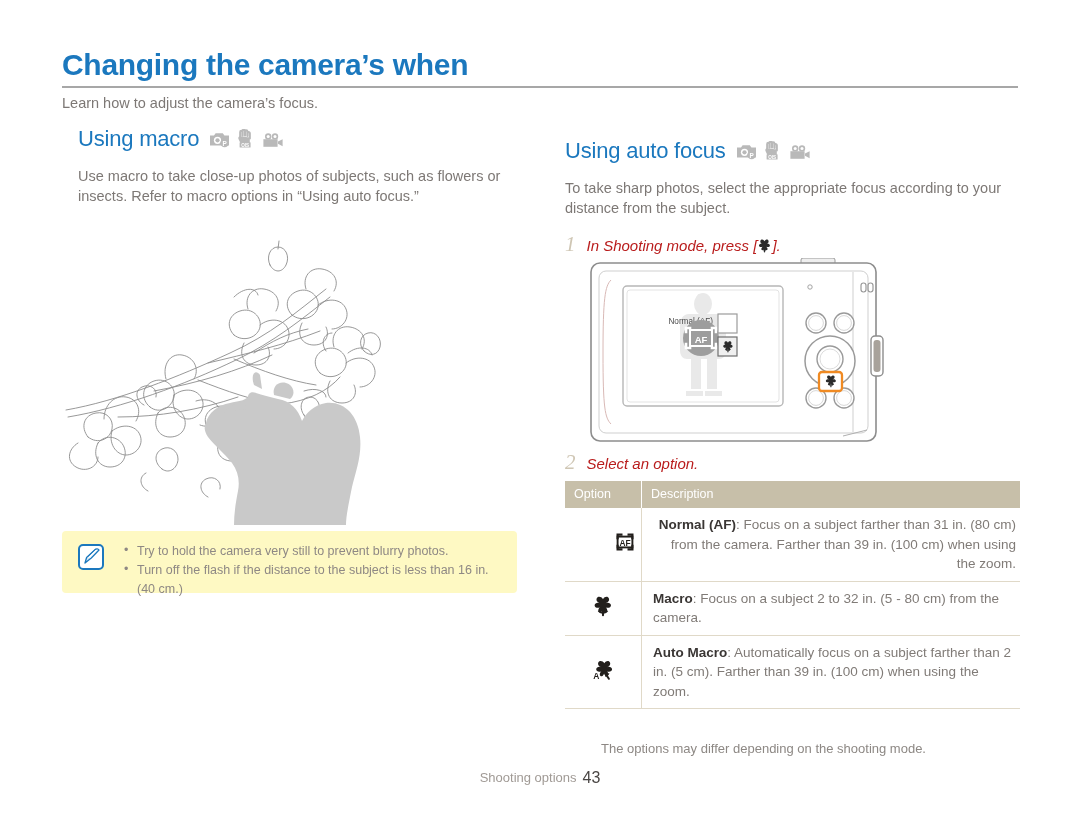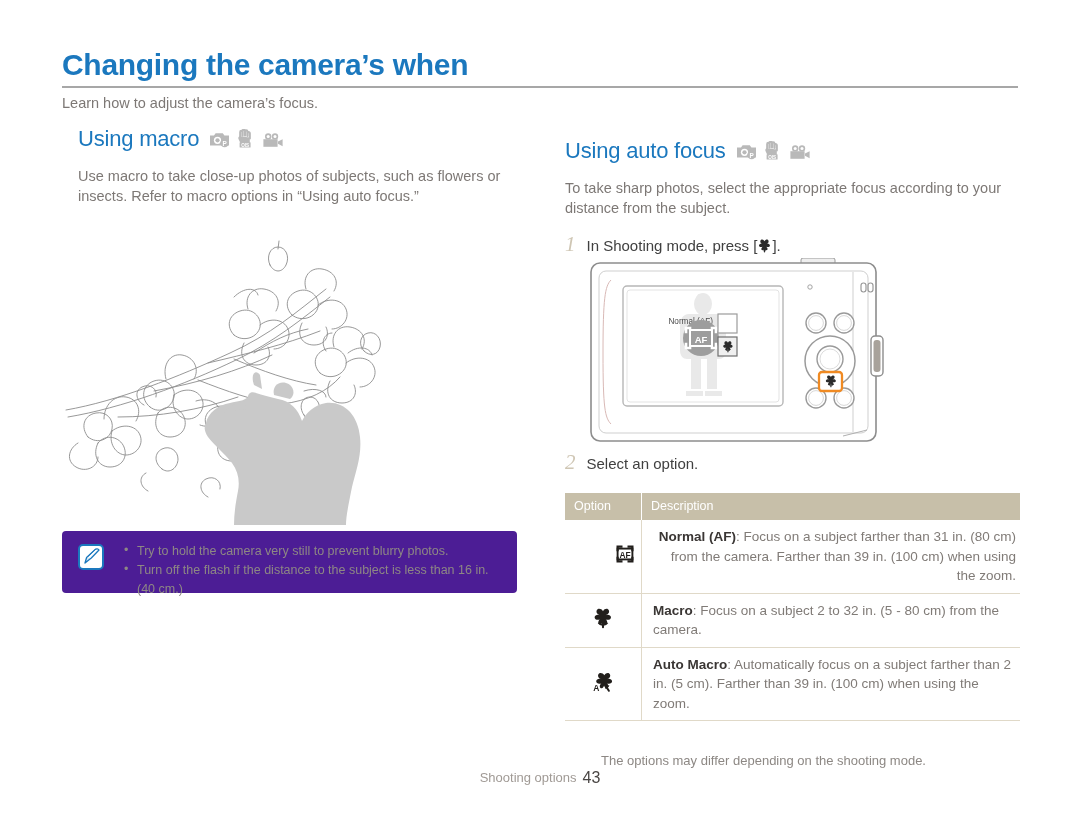--- a/index.html
+++ b/index.html
@@ -79,21 +79,21 @@
     font-size: 15px;
     color: #4f4b48;
   }
   .step .num {
     font-size: 21px;
     color: #cfc6b4;
     font-family: "Liberation Serif", serif;
     font-style: italic;
     line-height: 1;
   }
-  .step .txt { color: #404040; }
+  .step .txt { color: #b91c1c; font-style: italic; }
   .key-glyph {
     display: inline-block;
     vertical-align: -2px;
   }
 
   
   .opt-table {
     width: 455px;
     border-collapse: collapse;
     table-layout: fixed;
@@ -132,21 +132,21 @@
     color: #8d8884;
   }
 
   
   .note-box {
     position: absolute;
     left: 62px;
     top: 531px;
     width: 455px;
     height: 62px;
-    background: #4c1d95;
+    background: #fef9c3;
     border-radius: 4px;
   }
   .note-icon {
     position: absolute;
     left: 16px;
     top: 13px;
     width: 26px; height: 26px;
   }
   .note-list {
     position: absolute;
@@ -460,21 +460,21 @@
       <path d="M258 178 L282 172" stroke="#b0b0b0" stroke-width="1"></path>
     </svg>
   </div>
 
   <div style="position:absolute; left:565px; top:452px; width:455px;">
     <div class="step">
       <span class="num">2</span>
       <span class="txt">Select an option.</span>
     </div>
 
-    <table class="opt-table" style="margin-top:20px;">
+    <table class="opt-table" style="margin-top:8px;">
       <thead>
         <tr>
           <th class="c-opt">Option</th>
           <th>Description</th>
         </tr>
       </thead>
       <tbody>
         <tr>
           <td class="c-opt">
             <svg width="24" height="24" viewBox="0 0 24 24">

